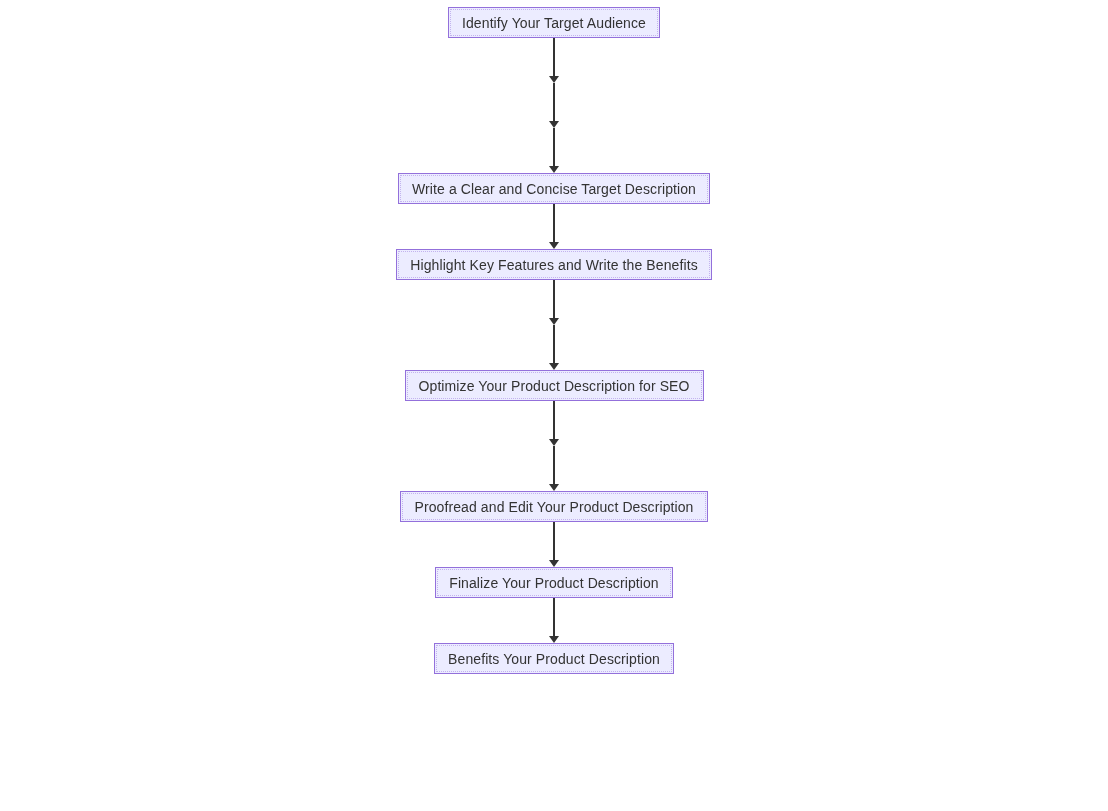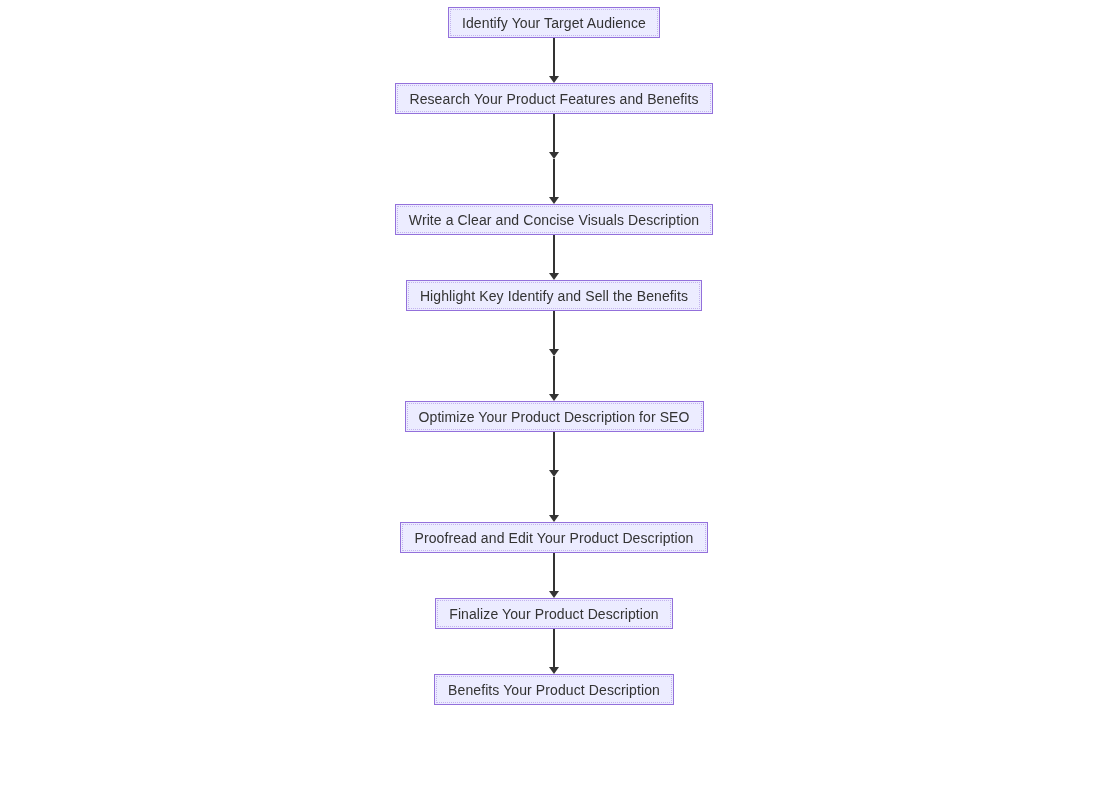--- a/index.html
+++ b/index.html
@@ -83,46 +83,43 @@
 
     <div class="node">
       <span>Identify Your Target Audience</span>
     </div>
 
     <div class="arrow">
       <div class="arrow-line"></div>
       <div class="arrow-head"></div>
     </div>
 
-    <div class="node">
-      <span>Research Your Product Features and Benefits</span>
-    </div>
 
     <div class="arrow">
       <div class="arrow-line"></div>
       <div class="arrow-head"></div>
     </div>
 
 
     <div class="arrow">
       <div class="arrow-line"></div>
       <div class="arrow-head"></div>
     </div>
 
     <div class="node">
-      <span>Write a Clear and Concise Visuals Description</span>
+      <span>Write a Clear and Concise Target Description</span>
     </div>
 
     <div class="arrow">
       <div class="arrow-line"></div>
       <div class="arrow-head"></div>
     </div>
 
     <div class="node">
-      <span>Highlight Key Identify and Sell the Benefits</span>
+      <span>Highlight Key Features and Write the Benefits</span>
     </div>
 
     <div class="arrow">
       <div class="arrow-line"></div>
       <div class="arrow-head"></div>
     </div>
 
 
     <div class="arrow">
       <div class="arrow-line"></div>

